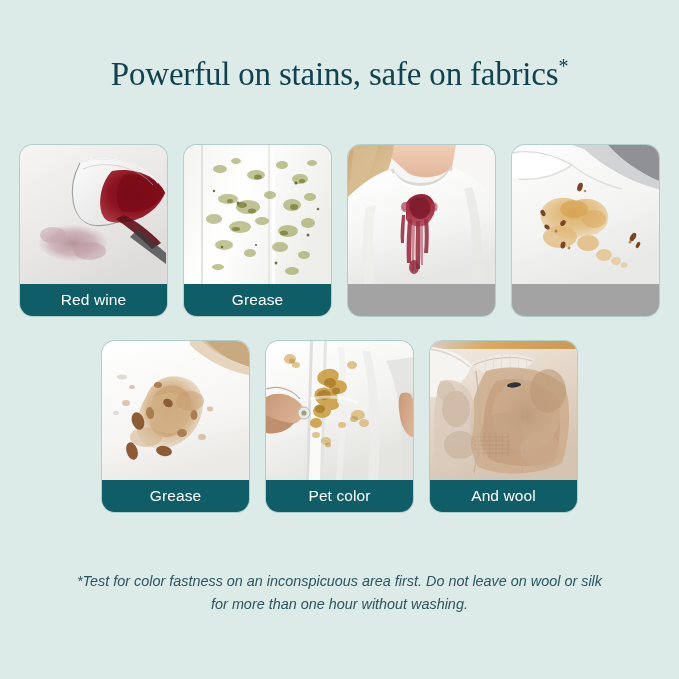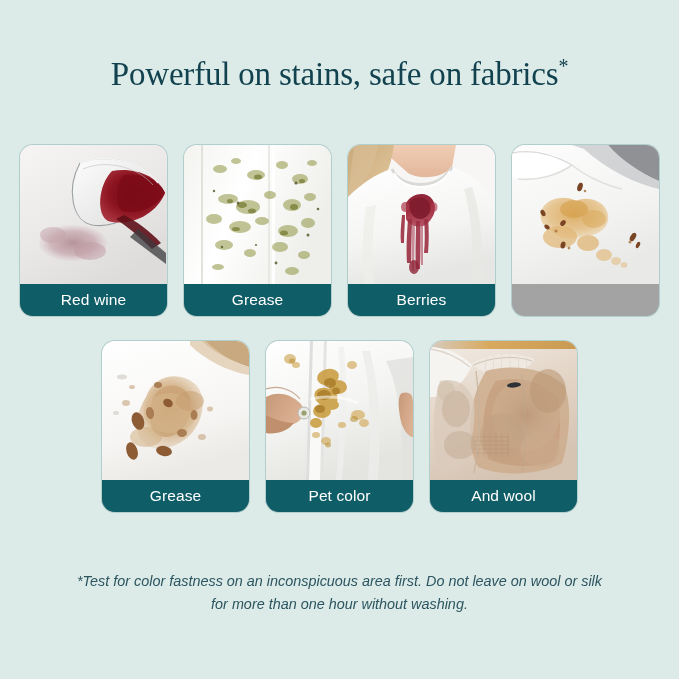--- a/index.html
+++ b/index.html
@@ -273,21 +273,20 @@
           </g>
           <g fill="#b35569" opacity="0.65">
             <path d="M64 78 C64 94 63 112 64 126 L66 126 C66 110 67 92 67 78 Z"></path>
             <path d="M72 80 C72 96 72 110 73 120 L75 120 C75 108 75 94 75 80 Z"></path>
           </g>
           <ellipse cx="66" cy="122" rx="5" ry="7" fill="#8e2438" opacity="0.8"></ellipse>
           <ellipse cx="57" cy="62" rx="4" ry="5" fill="#a8394b" opacity="0.7"></ellipse>
           <ellipse cx="86" cy="62" rx="3.5" ry="4.5" fill="#a8394b" opacity="0.6"></ellipse>
         </svg>
       </div>
-      <div class="label">Berries</div>
     </div>
 
     <div class="card">
       <div class="thumb">
         <svg width="147" height="139" viewBox="0 0 147 139" xmlns="http://www.w3.org/2000/svg">
           <defs>
             <linearGradient id="oilbg" x1="0" y1="0" x2="0.4" y2="1">
               <stop offset="0" stop-color="#fdfdfd"></stop>
                 <stop offset="0.6" stop-color="#f4f4f3"></stop>
                 <stop offset="1" stop-color="#e9e9e7"></stop>

